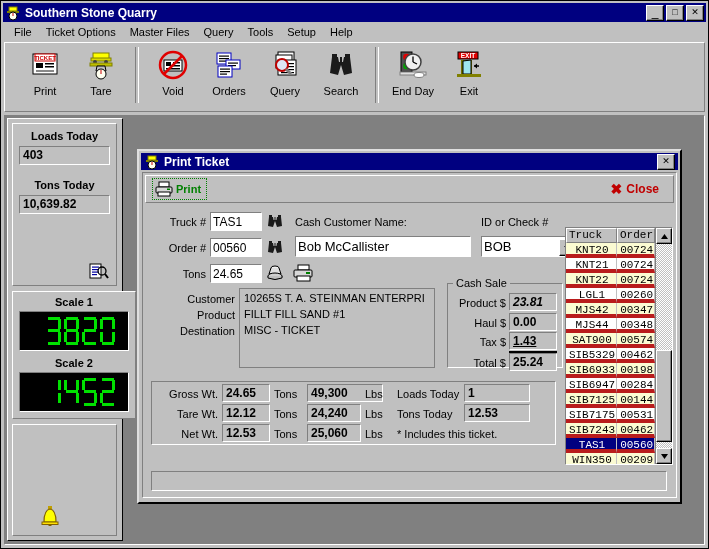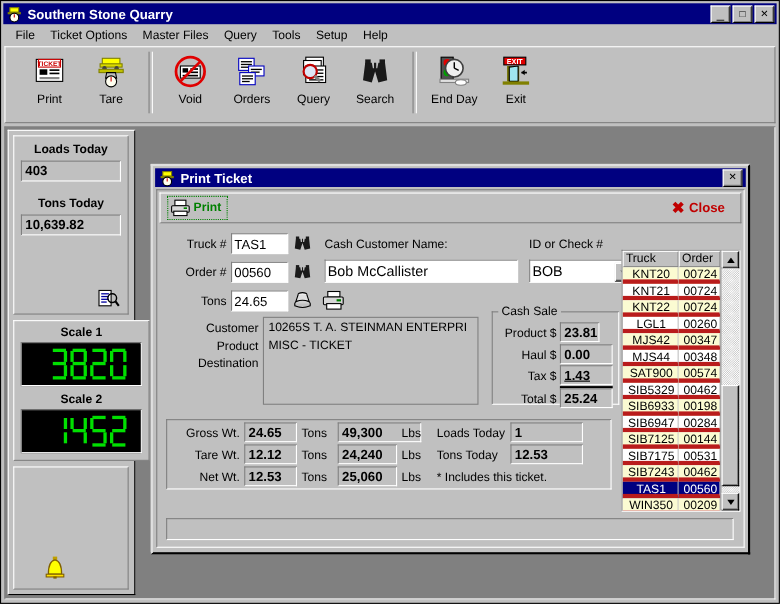--- a/index.html
+++ b/index.html
@@ -239,20 +239,21 @@
   }
   
   .grid-wrap {
     position: absolute; left: 422px; top: 54px;
     width: 108px; height: 238px;
     box-sizing: border-box;
     border-top: 1px solid #808080; border-left: 1px solid #808080;
     border-right: 1px solid #fff; border-bottom: 1px solid #fff;
     background: #fff;
     display: flex;
+    font-family: Liberation Mono, monospace;
   }
   .grid-main { width: 91px; height: 100%; overflow: hidden; position: relative;}
   .grid-hdr { display: flex; height: 15px; }
   .grid-hdr div {
     background: #c0c0c0; color: #000; font-size: 11px;
     border-top: 1px solid #fff; border-left: 1px solid #fff;
     border-right: 1px solid #808080; border-bottom: 1px solid #808080;
     box-sizing: border-box; padding-left: 2px; line-height: 13px;
   }
   .gc1 { width: 52px; }
@@ -663,27 +664,28 @@
             <rect x="4" y="12" width="13" height="5" fill="#fff" stroke="#000"></rect>
             <rect x="13" y="8" width="4" height="2" fill="#008000"></rect>
           </svg>
         </div>
 
         <div class="lab lab-r" style="left:20px; top:120px; width:72px;">Customer</div>
         <div class="lab lab-r" style="left:20px; top:136px; width:72px;">Product</div>
         <div class="lab lab-r" style="left:20px; top:152px; width:72px;">Destination</div>
         <div class="infobox" style="left:96px; top:115px; width:196px; height:80px;">
           <div>10265S  T. A. STEINMAN ENTERPRI</div>
+          <div style="margin-top:2px;">FILLT     FILL SAND #1</div>
           <div style="margin-top:2px;">MISC - TICKET</div>
         </div>
 
         <div class="grp" style="left:304px; top:110px; width:116px; height:85px;">
           <div class="grp-title">Cash Sale</div>
           <div class="lab lab-r" style="left:2px; top:13px; width:56px;">Product $</div>
-          <div class="val" style="left:61px; top:9px; width:36px; height:18px;">23.81</div>
+          <div class="val" style="left:61px; top:9px; width:48px; height:18px;font-style:italic;">23.81</div>
           <div class="lab lab-r" style="left:2px; top:33px; width:56px;">Haul $</div>
           <div class="val" style="left:61px; top:29px; width:48px; height:18px;">0.00</div>
           <div class="lab lab-r" style="left:2px; top:52px; width:56px;">Tax $</div>
           <div class="val" style="left:61px; top:48px; width:48px; height:18px;text-decoration:underline;">1.43</div>
           <div style="position:absolute; left:61px; top:67px; width:48px; height:2px; background:#000;"></div>
           <div class="lab lab-r" style="left:2px; top:73px; width:56px;">Total $</div>
           <div class="val" style="left:61px; top:69px; width:48px; height:18px;">25.24</div>
         </div>
 
         <div class="panel-sunken" style="left:8px; top:208px; width:405px; height:64px;">

